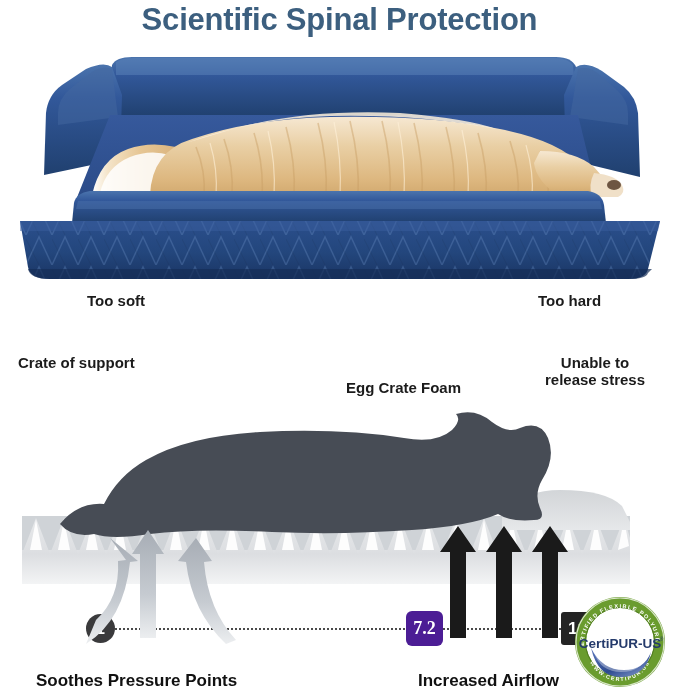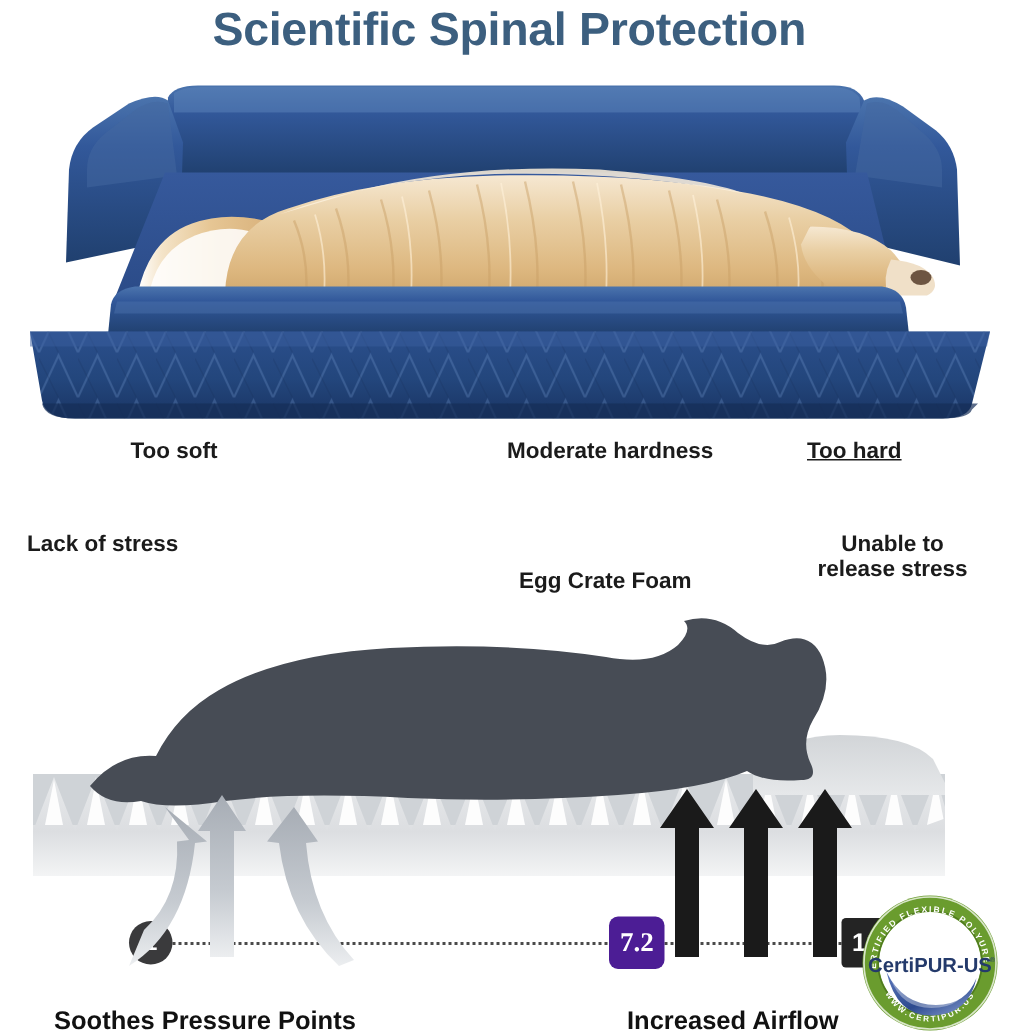--- a/index.html
+++ b/index.html
@@ -161,27 +161,26 @@
       <path d="M20 166 L660 166 L658 176 L20 176 Z" fill="#3a5e9e" opacity="0.5"></path>
       <path d="M28 214 L652 214 L648 218 Q646 224 628 224 L50 224 Q30 224 28 214 Z" fill="#152d57" opacity="0.7"></path>
     </svg>
   </div>
 
   <div class="scale">
     <div class="scale-line"></div>
 
     <div class="lbl lbl-top" style="left:47px; top:0;margin-left:40px;">Too soft</div>
     <div class="badge badge-1">1</div>
-    <div class="lbl lbl-bot" style="left:18px; top:62px;">Lack of stress</div>
-
-    <div class="lbl lbl-top" style="left:338px; top:0;">Moderate hardness</div>
+    <div class="lbl lbl-bot" style="left:18px; top:62px;">Crate of support</div>
+
     <div class="badge badge-72">7.2</div>
     <div class="lbl lbl-bot" style="left:346px; top:62px;margin-top:25px;">Egg Crate Foam</div>
 
-    <div class="lbl lbl-top" style="left:538px; top:0;text-decoration:underline;">Too hard</div>
+    <div class="lbl lbl-top" style="left:538px; top:0;">Too hard</div>
     <div class="badge badge-10">10</div>
     <div class="lbl lbl-bot" style="left:530px; top:62px; text-align:center; width:130px;">
       <span>Unable to</span><br>
       <span>release stress</span>
     </div>
   </div>
 
   <div class="diagram">
     <svg width="679" height="291" viewBox="0 0 679 291">
       <defs>

